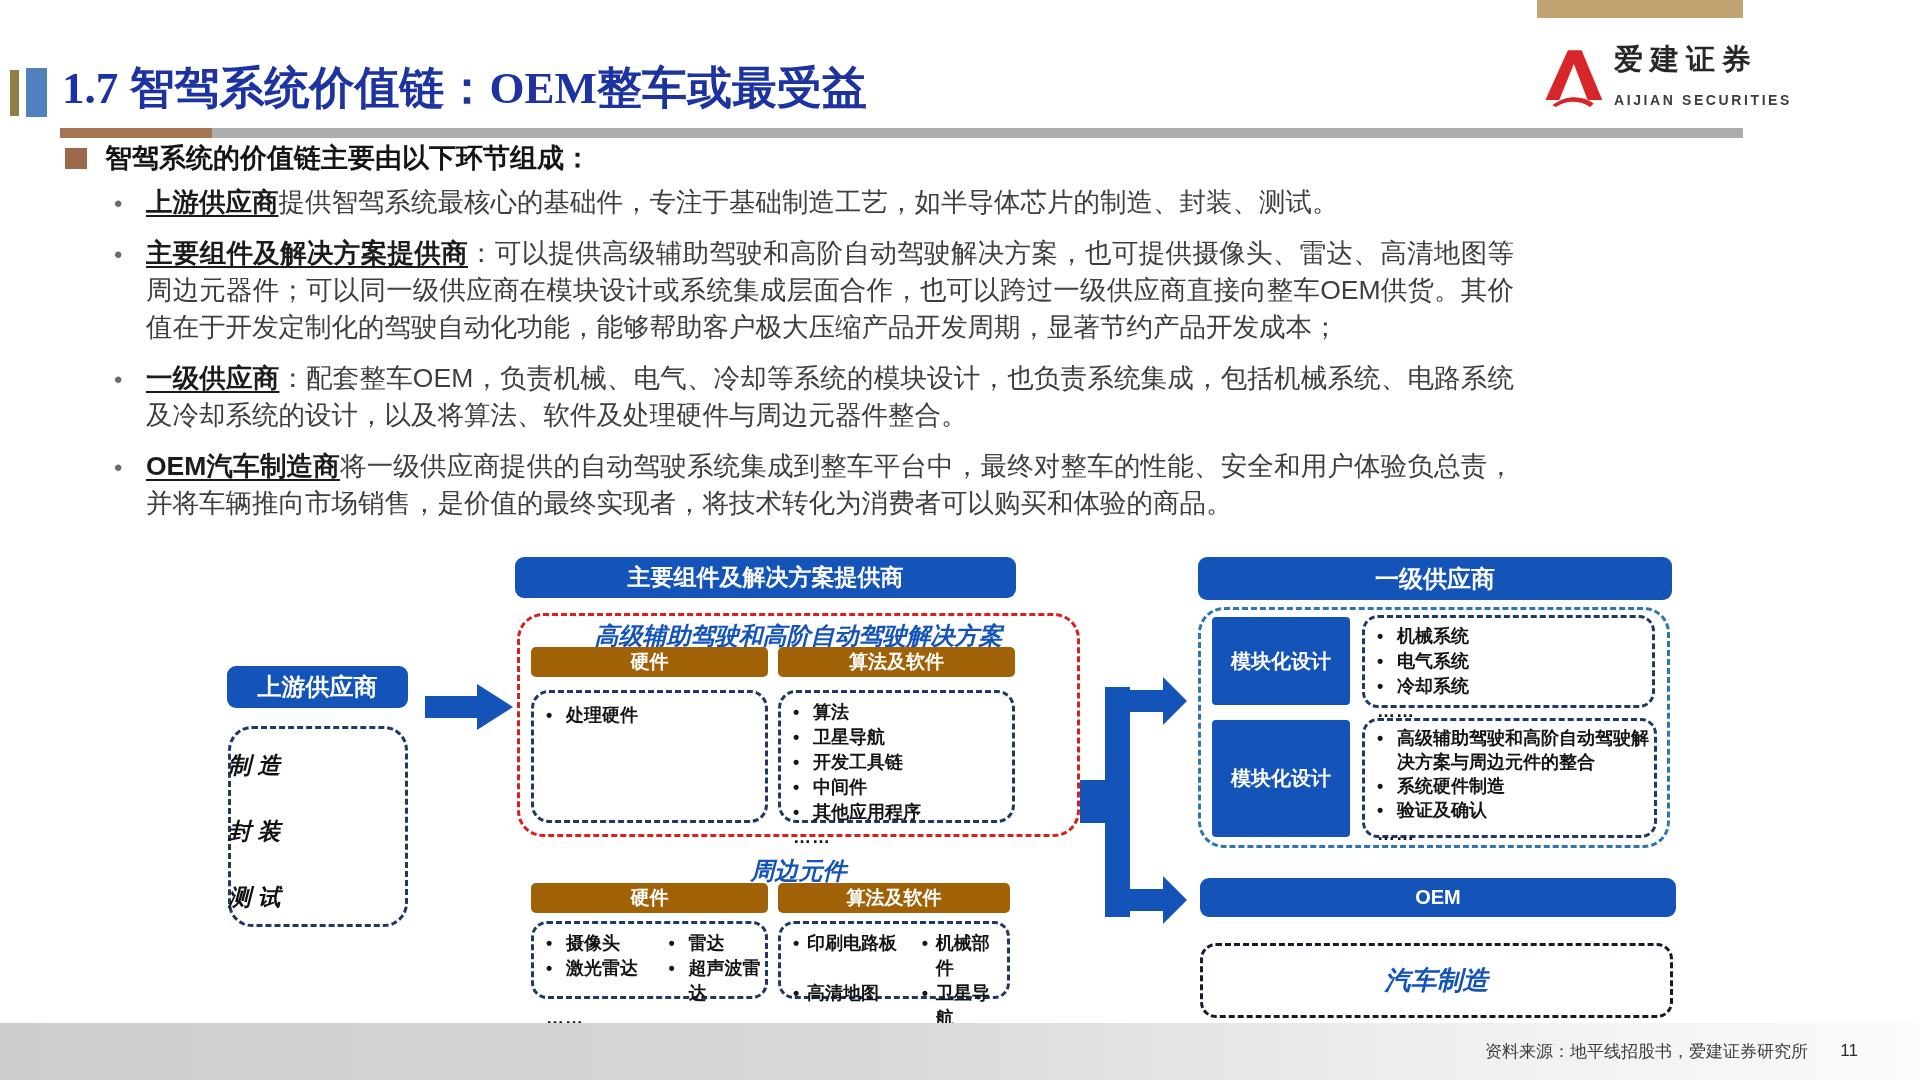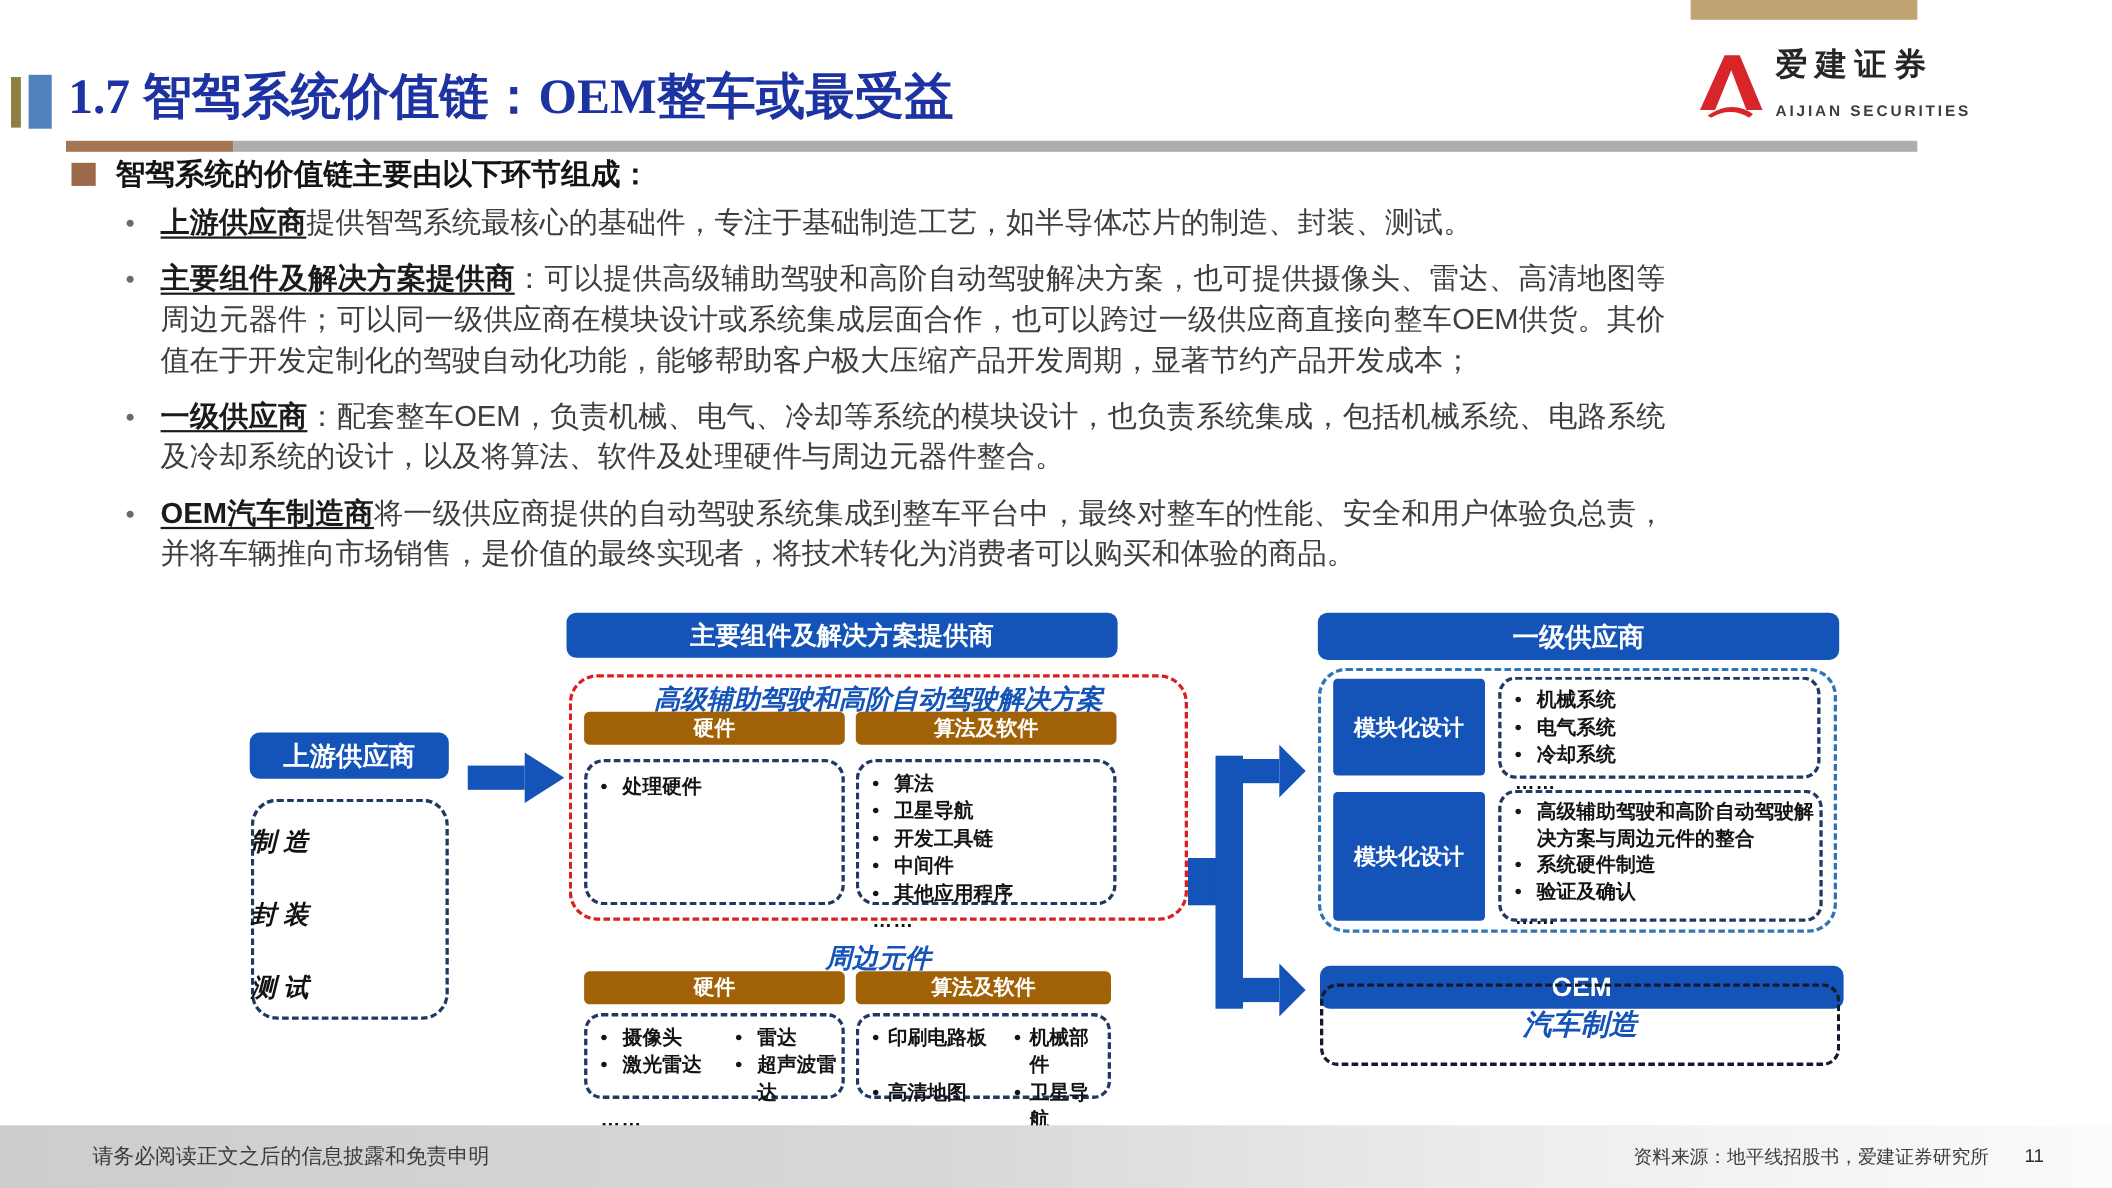--- a/index.html
+++ b/index.html
@@ -164,24 +164,23 @@
     <div class="more">……</div>
   </div>
   <div class="solidbox" style="left:1212px;top:720px;width:138px;height:117px;">模块化设计</div>
   <div class="dash-navy" style="left:1362px;top:718px;width:295px;height:120px;border-radius:16px;padding-top:5px;">
     <div class="ditem" style="line-height:24px;">高级辅助驾驶和高阶自动驾驶解决方案与周边元件的整合</div>
     <div class="ditem" style="line-height:24px;">系统硬件制造</div>
     <div class="ditem" style="line-height:24px;">验证及确认</div>
     <div class="more">……</div>
   </div>
 
-  <div class="hdrbox" style="left:1200px;top:878px;width:476px;height:39px;font-size:24px;">OEM</div>
-  <div class="dash-black" style="left:1200px;top:894px;width:473px;height:75px;display:flex;align-items:center;justify-content:center;">
+  <div class="hdrbox" style="left:1200px;top:878px;width:476px;height:39px;font-size:20px;">OEM</div>
+  <div class="dash-black" style="left:1200px;top:943px;width:473px;height:75px;display:flex;align-items:center;justify-content:center;">
     <span class="blulabel" style="position:static;font-size:26px;">汽车制造</span>
   </div>
 
   <div class="footer">
-    <div class="f-left">请务必阅读正文之后的信息披露和免责申明</div>
     <div class="f-src">资料来源：地平线招股书，爱建证券研究所</div>
     <div class="f-page">11</div>
   </div>
 
 </div>
 
 </body></html>

